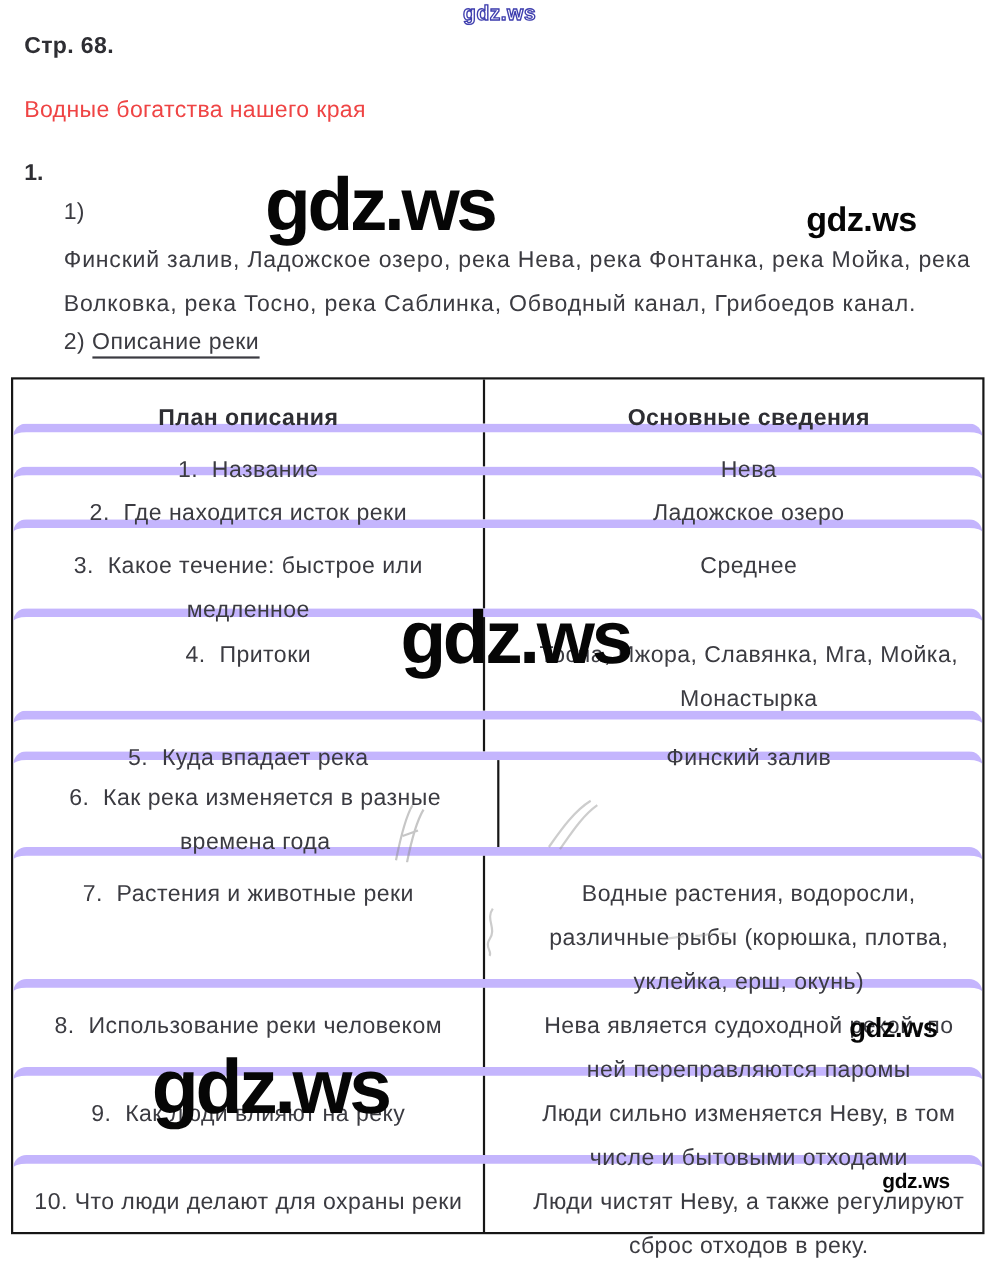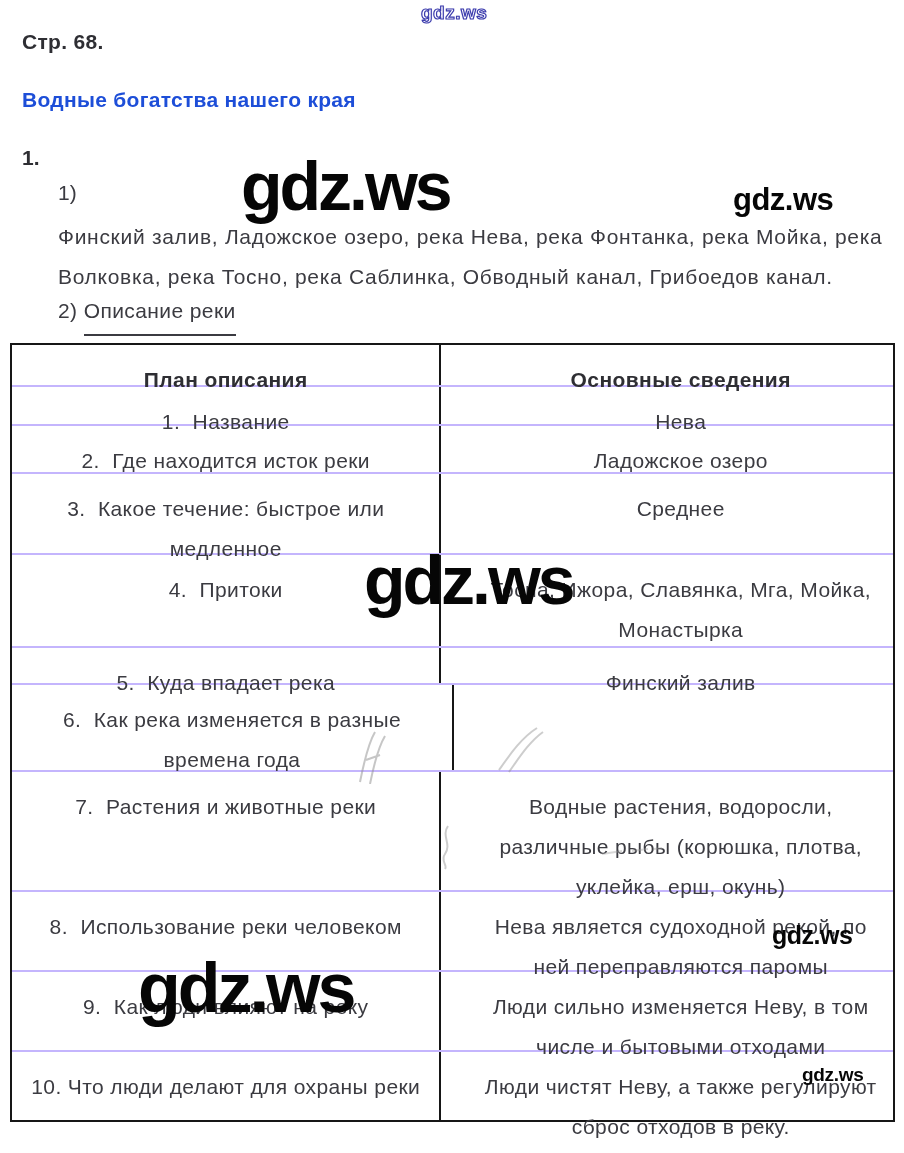--- a/index.html
+++ b/index.html
@@ -17,33 +17,33 @@
   .wm-big{font-size:68px;font-weight:600;letter-spacing:-3px;}
   .wm-large-1{top:152px;left:241px;}
   .wm-right-1{top:184px;left:733px;font-size:31px;font-weight:600;letter-spacing:-.5px;}
   .wm-table-mid{top:546px;left:364px;}
   .wm-row8{top:923px;left:772px;font-size:25px;font-weight:700;letter-spacing:-.5px;}
   .wm-row9{top:953px;left:138px;font-size:70px;font-weight:600;letter-spacing:-3px;}
   .wm-row10{top:1065px;left:802px;font-size:19px;font-weight:700;letter-spacing:-.3px;}
 
   .line{position:absolute;white-space:pre;}
   .page-label{top:30px;left:22px;font-size:21px;font-weight:700;color:#2e2e33;letter-spacing:.3px;}
-  .page-title{top:88px;left:22px;font-size:21px;font-weight:700;color:#1d4ed8;letter-spacing:.3px;}
+  .page-title{top:88px;left:22px;font-size:21px;font-weight:400;color:#ef4444;letter-spacing:.3px;}
   .task-number{top:146px;left:22px;font-size:21px;font-weight:700;color:#2e2e33;}
   .part1-label{top:181px;left:58px;font-size:21px;}
   .answer-text{top:217px;left:58px;font-size:21px;line-height:40px;letter-spacing:.7px;white-space:pre;}
   .part2-heading{top:299px;left:58px;font-size:21px;letter-spacing:.4px;}
-  .part2-link{border-bottom:2px solid #3b3b41;padding-bottom:12px;text-align:right;}
+  .part2-link{border-bottom:2px solid #3b3b41;padding-bottom:2px;text-align:right;}
 
   .tbl{
     position:absolute;left:10px;top:343px;width:881px;
     border:2px solid #161616;z-index:1;background:transparent;
   }
   .trow{display:flex;box-sizing:border-box;}
-  .trow + .trow{border-top:2px solid #c4b5fd;}
+  .trow + .trow{border-top:8px solid #c4b5fd;border-radius:12px;}
   .cell{
     box-sizing:border-box;width:442px;border-right:2px solid #161616;
     text-align:center;font-size:21px;line-height:40px;letter-spacing:.4px;
     white-space:pre-wrap;padding-top:15px;overflow:visible;
   }
   .cell.info{width:437px;border-right:none;margin-left:27px;}
   .hdr .cell{font-weight:700;color:#2e2e33;}
 
   .scribble{position:absolute;z-index:4;pointer-events:none;}
 </style>

